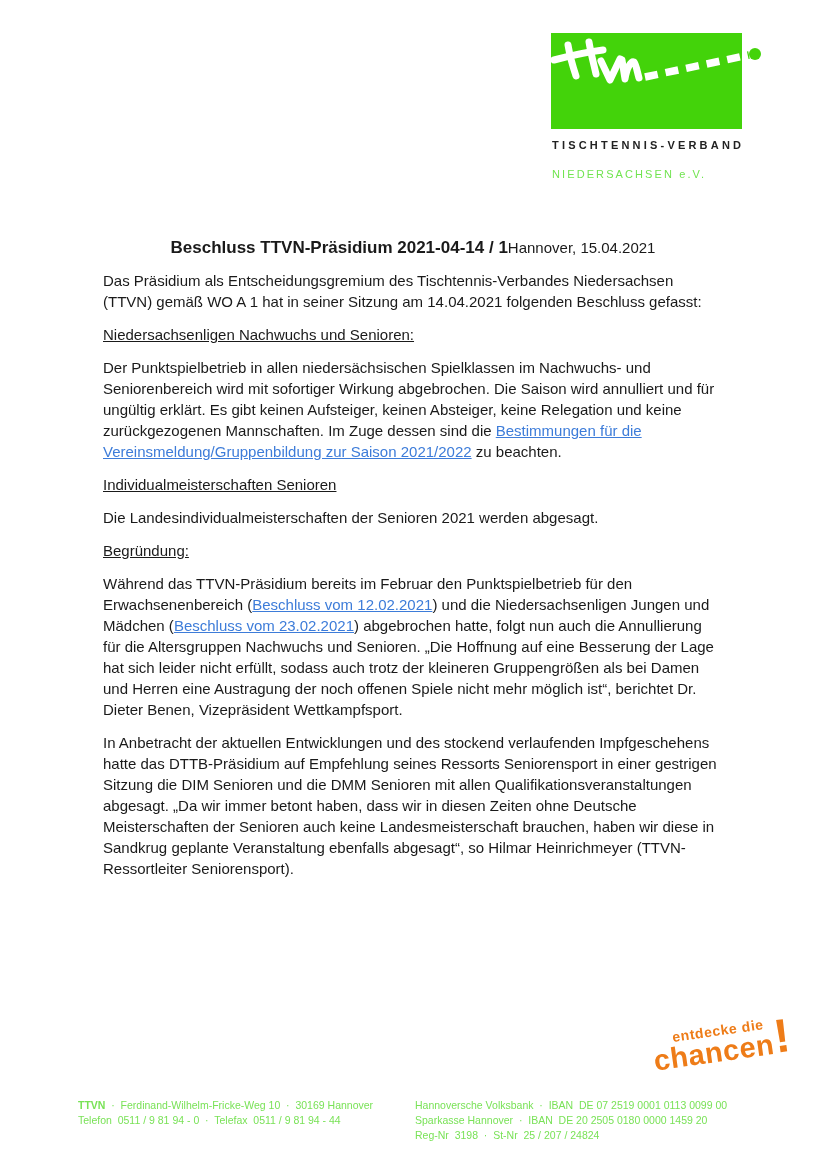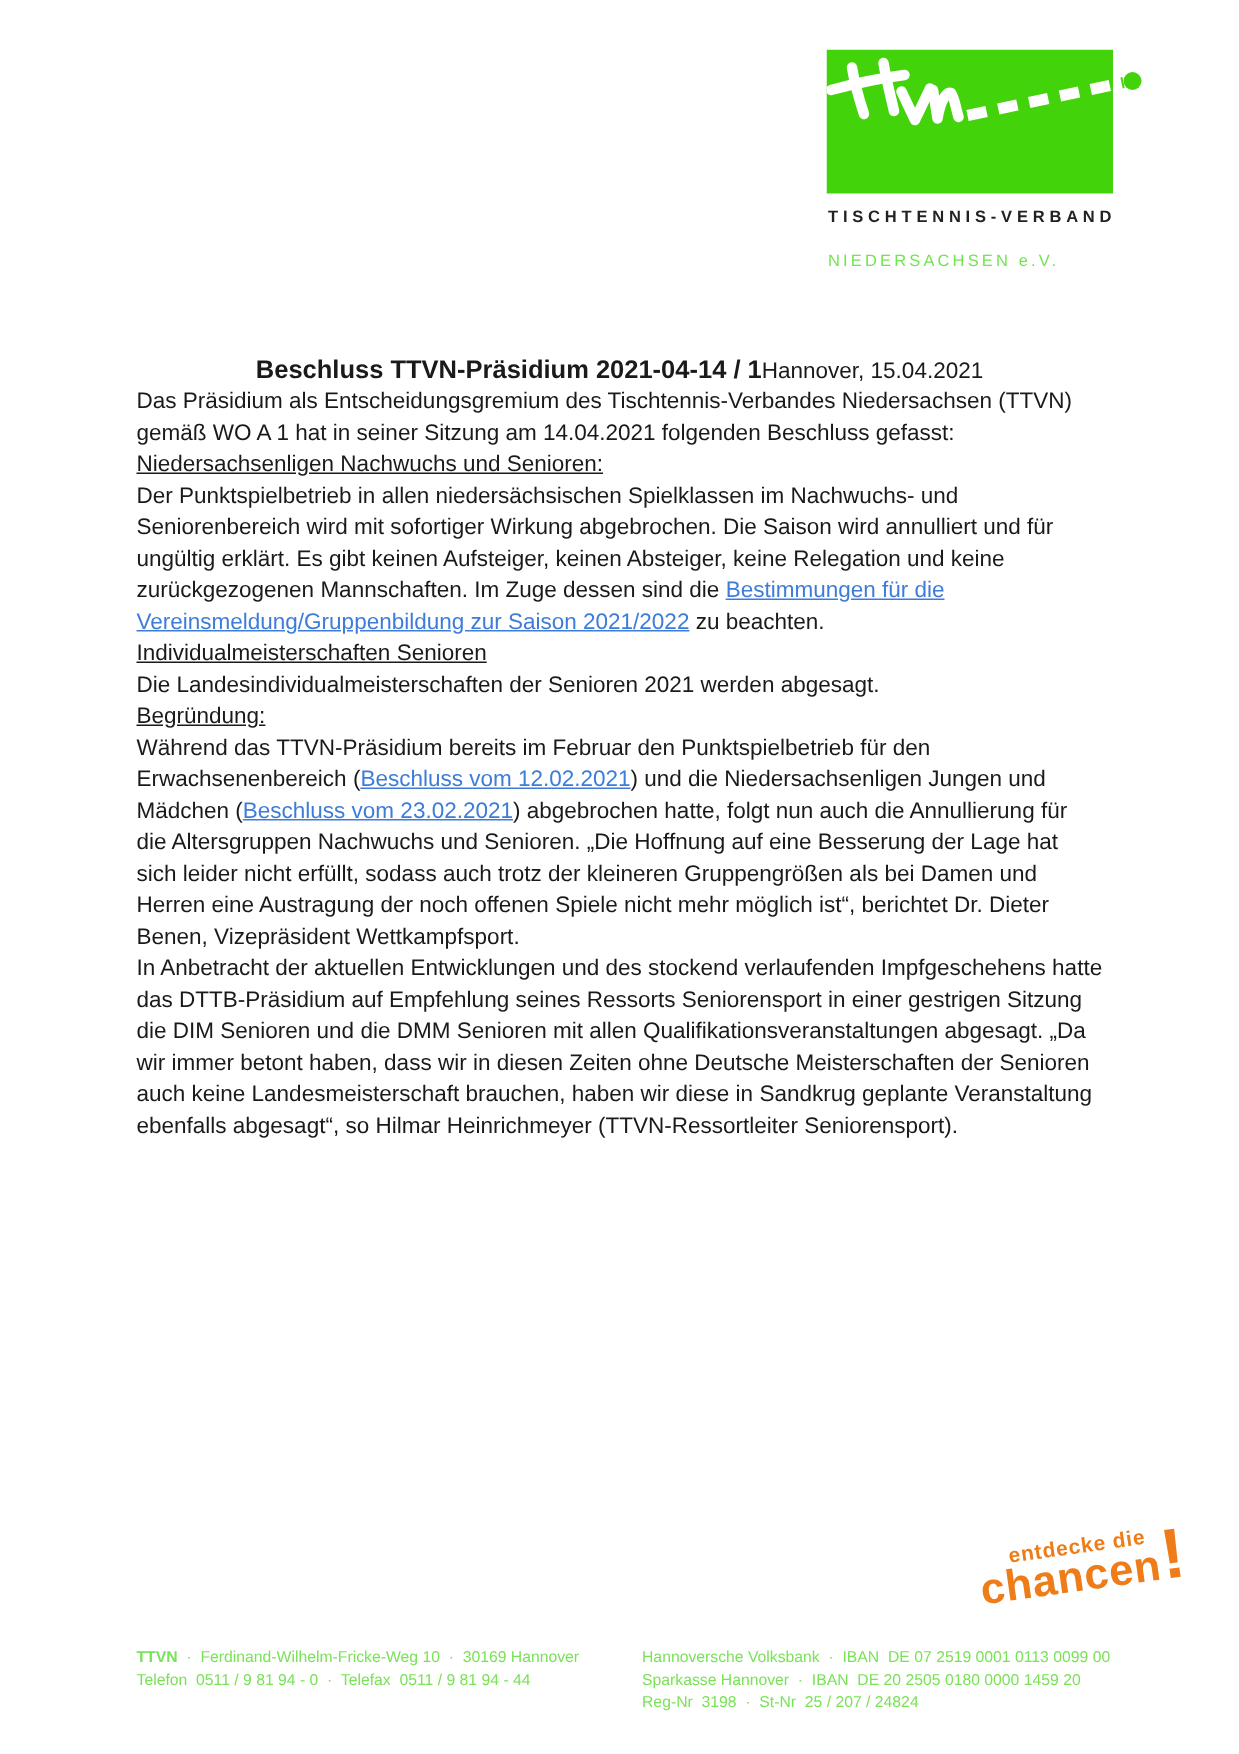--- a/index.html
+++ b/index.html
@@ -37,21 +37,21 @@
     position:absolute;left:552px;top:168px;
     font-size:11px;font-weight:normal;letter-spacing:2.1px;
     color:var(--light_green);white-space:nowrap;
   }
 
   
   .content{position:absolute;left:91px;top:227px;width:644px;}
   .title-row{display:flex;justify-content:center;align-items:baseline;}
   .doc-title{margin:0;font-size:17px;font-weight:bold;}
   .doc-date{font-size:15px;margin-top:12px;}
-  .content p,.content h3{margin:0;font-size:15px;line-height:21px;font-weight:normal;}
+  .content p,.content h3{margin:12px;font-size:15px;line-height:21px;font-weight:normal;}
   .intro{margin-top:61px;}
   .sec-heading{margin-top:21px;font-weight:bold;text-decoration:underline;}
   .begr-heading{margin-top:37px;font-weight:bold;text-decoration:underline;}
   .para-gap{margin-top:21px;}
   .doc-link{color:var(--link_blue);text-decoration:underline;cursor:pointer;}
 
   
   .slogan{
     position:absolute;left:650px;top:1033px;
     transform:rotate(-8deg);transform-origin:left top;
@@ -59,21 +59,21 @@
     display:flex;align-items:flex-start;
     font-weight:bold;
   }
   .slogan-lines{text-align:center;}
   .slogan-l1{font-size:14px;line-height:15px;letter-spacing:0.6px;padding-left:14px;white-space:nowrap;}
   .slogan-l2{font-size:29px;line-height:26px;letter-spacing:0.5px;white-space:nowrap;}
   .slogan-bang{font-size:47px;line-height:41px;margin-left:1px;}
 
   
   .footer{
-    position:absolute;left:91px;top:1098px;width:680px;
+    position:absolute;left:78px;top:1098px;width:680px;
     display:flex;
     color:var(--footer_green);
     font-size:10.5px;line-height:15px;
     white-space:nowrap;
   }
   .footer-left{width:337px;}
   .footer-brand{font-weight:bold;}
 </style>
 </head>
 <body>

